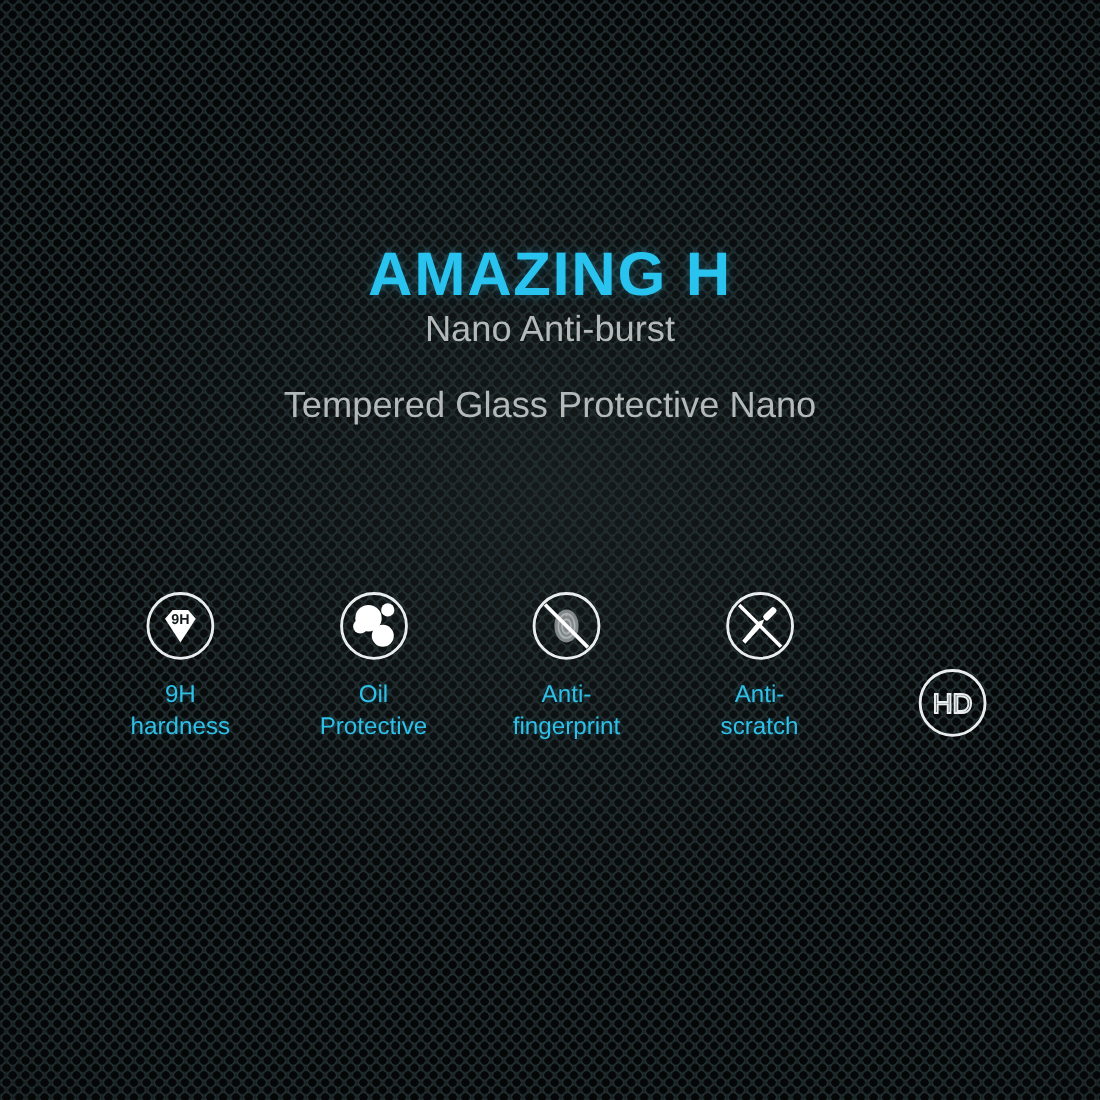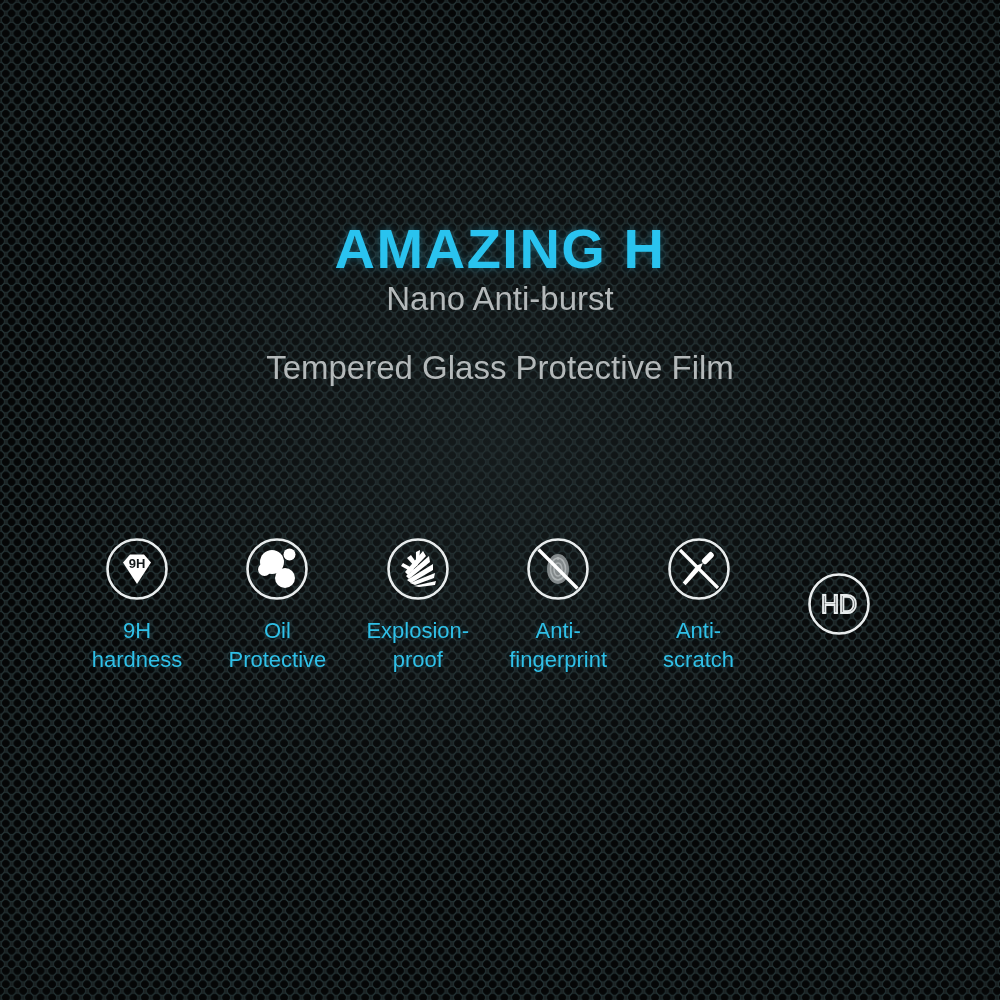--- a/index.html
+++ b/index.html
@@ -83,25 +83,25 @@
     font-weight: normal;
     color: #b4b9ba;
     line-height: 1.25;
   }
   #subtitle .line { display: block; margin-top: 28px; }
 
   
   #features {
     position: absolute;
     top: 534px;
-    left: 67px;
+    left: 94px;
     width: 842px;
     display: flex;
     justify-content: space-between;
-    align-items: center;
+    align-items: flex-end;
   }
   .feature {
     width: 140px;
     display: flex;
     flex-direction: column;
     align-items: center;
   }
   .icon-wrap {
     width: 70px;
     height: 70px;
@@ -129,21 +129,21 @@
   <div class="hex-layer"></div>
   <div class="hex-dark"></div>
   <div class="vignette"></div>
 
   <div class="content">
 
     <div id="headline">AMAZING H</div>
 
     <div id="subtitle">
       <span class="line">Nano Anti-burst</span>
-      <span class="line">Tempered Glass Protective Film</span>
+      <span class="line">Tempered Glass Protective Nano</span>
     </div>
 
     <div id="features">
 
       <div class="feature">
         <div class="icon-wrap">
           <svg width="66" height="66" viewBox="0 0 66 66">
             <circle cx="33" cy="33" r="29.5" fill="none" stroke="#e9edee" stroke-width="2.6"></circle>
             <path d="M19 26.5 L26 18.5 L40 18.5 L47 26.5 L33 48 Z" fill="#ffffff"></path>
             <text x="33" y="31.6" text-anchor="middle" font-family="Liberation Sans, sans-serif" font-size="13" font-weight="bold" fill="#12181a">9H</text>
@@ -160,39 +160,20 @@
             <circle cx="28" cy="26" r="12" fill="#ffffff"></circle>
             <circle cx="20.5" cy="33.5" r="6.5" fill="#ffffff"></circle>
             <circle cx="45.5" cy="18.5" r="6" fill="#ffffff"></circle>
             <circle cx="41" cy="42" r="10" fill="#ffffff"></circle>
           </svg>
         </div>
         <div class="feature-label">Oil
 Protective</div>
       </div>
 
-      <div class="feature">
-        <div class="icon-wrap">
-          <svg width="66" height="66" viewBox="0 0 66 66">
-            <circle cx="33" cy="33" r="29.5" fill="none" stroke="#e9edee" stroke-width="2.6"></circle>
-            <g fill="#ffffff">
-              <polygon points="20,36 38,15 41,20 23,39"></polygon>
-              <polygon points="21,40 44,20 45,26 24,43"></polygon>
-              <polygon points="22,44 48,28 48,34 26,47"></polygon>
-              <polygon points="25,47 50,37 49,42 30,49"></polygon>
-              <polygon points="29,50 51,45 50,49 34,51"></polygon>
-              <polygon points="31,16 35,14 34,27 31,27"></polygon>
-              <polygon points="22,22 26,19 33,29 30,31"></polygon>
-              <polygon points="16,30 18,27 29,33 27,36"></polygon>
-            </g>
-          </svg>
-        </div>
-        <div class="feature-label">Explosion-
-proof</div>
-      </div>
 
       <div class="feature">
         <div class="icon-wrap">
           <svg width="66" height="66" viewBox="0 0 66 66">
             <circle cx="33" cy="33" r="29.5" fill="none" stroke="#e9edee" stroke-width="2.6"></circle>
             <g opacity="0.82">
               <ellipse cx="33" cy="33" rx="11" ry="15" fill="#9aa0a2"></ellipse>
               <g fill="none" stroke="#ced3d4" stroke-width="1.5">
                 <ellipse cx="33" cy="33" rx="7.5" ry="11"></ellipse>
                 <ellipse cx="33" cy="33.5" rx="4" ry="6.5"></ellipse>

